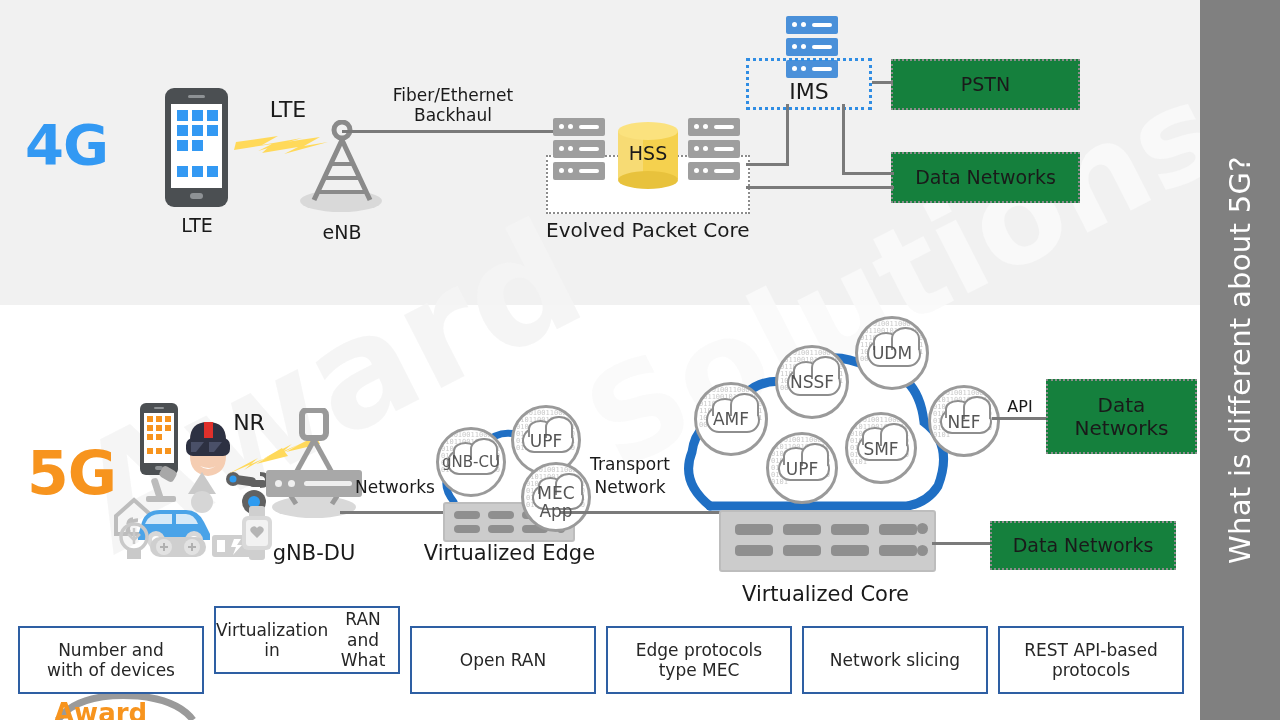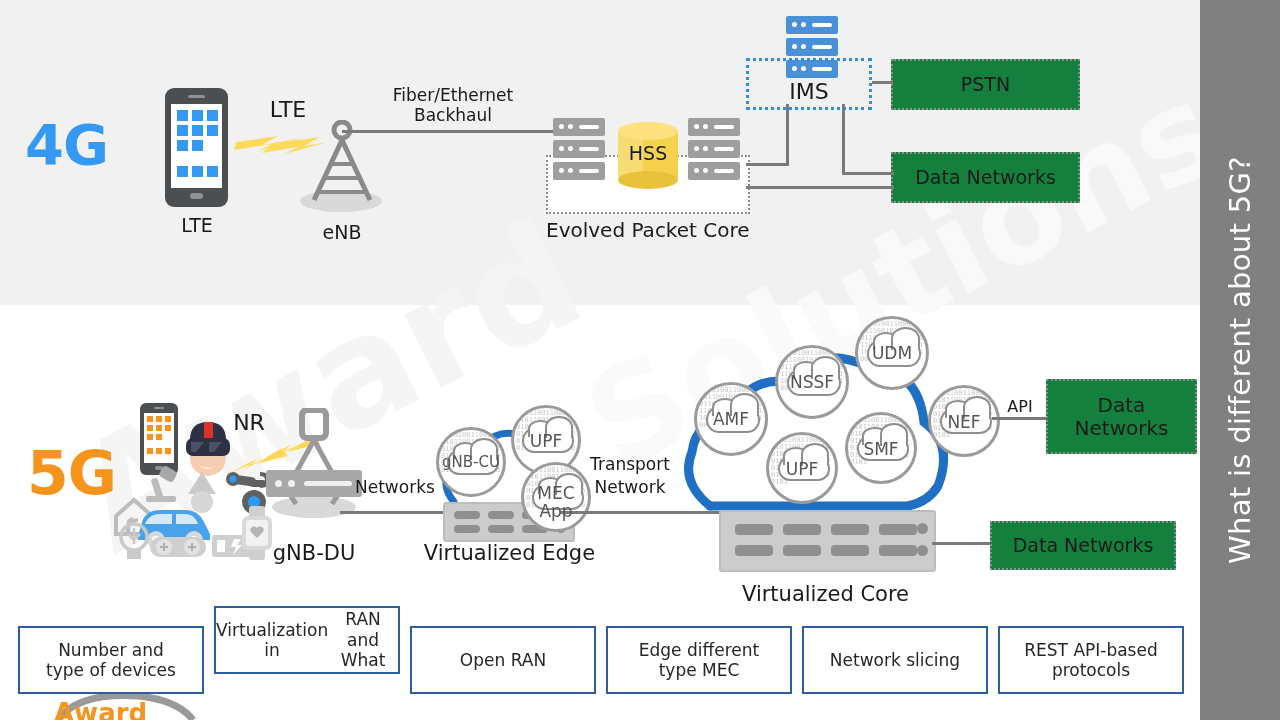--- a/index.html
+++ b/index.html
@@ -449,32 +449,32 @@
     <span style="font-size:20px;">Networks</span>
   </div>
 
   <div class="ln lnh" style="left:932px;top:542px;width:59px;"></div>
   <div class="dbox" style="left:990px;top:521px;width:182px;height:45px;">
     <span>Data Networks</span>
   </div>
 
   <div class="bbox" style="left:18px;top:626px;width:182px;height:64px;flex-direction:column;">
     <span>Number and</span>
-    <span>type of devices</span>
+    <span>with of devices</span>
   </div>
   <div class="bbox" style="left:214px;top:606px;width:182px;height:64px;flex-direction:row;">
     <span>Virtualization  in</span>
     <span>RAN and What</span>
   </div>
   <div class="bbox" style="left:410px;top:626px;width:182px;height:64px;flex-direction:column;">
     <span>Open RAN</span>
     <span></span>
   </div>
   <div class="bbox" style="left:606px;top:626px;width:182px;height:64px;flex-direction:column;">
-    <span>Edge different</span>
+    <span>Edge protocols</span>
     <span>type MEC</span>
   </div>
   <div class="bbox" style="left:802px;top:626px;width:182px;height:64px;flex-direction:column;">
     <span>Network slicing</span>
     <span></span>
   </div>
   <div class="bbox" style="left:998px;top:626px;width:182px;height:64px;flex-direction:column;">
     <span>REST API-based</span>
     <span>protocols</span>
   </div>

